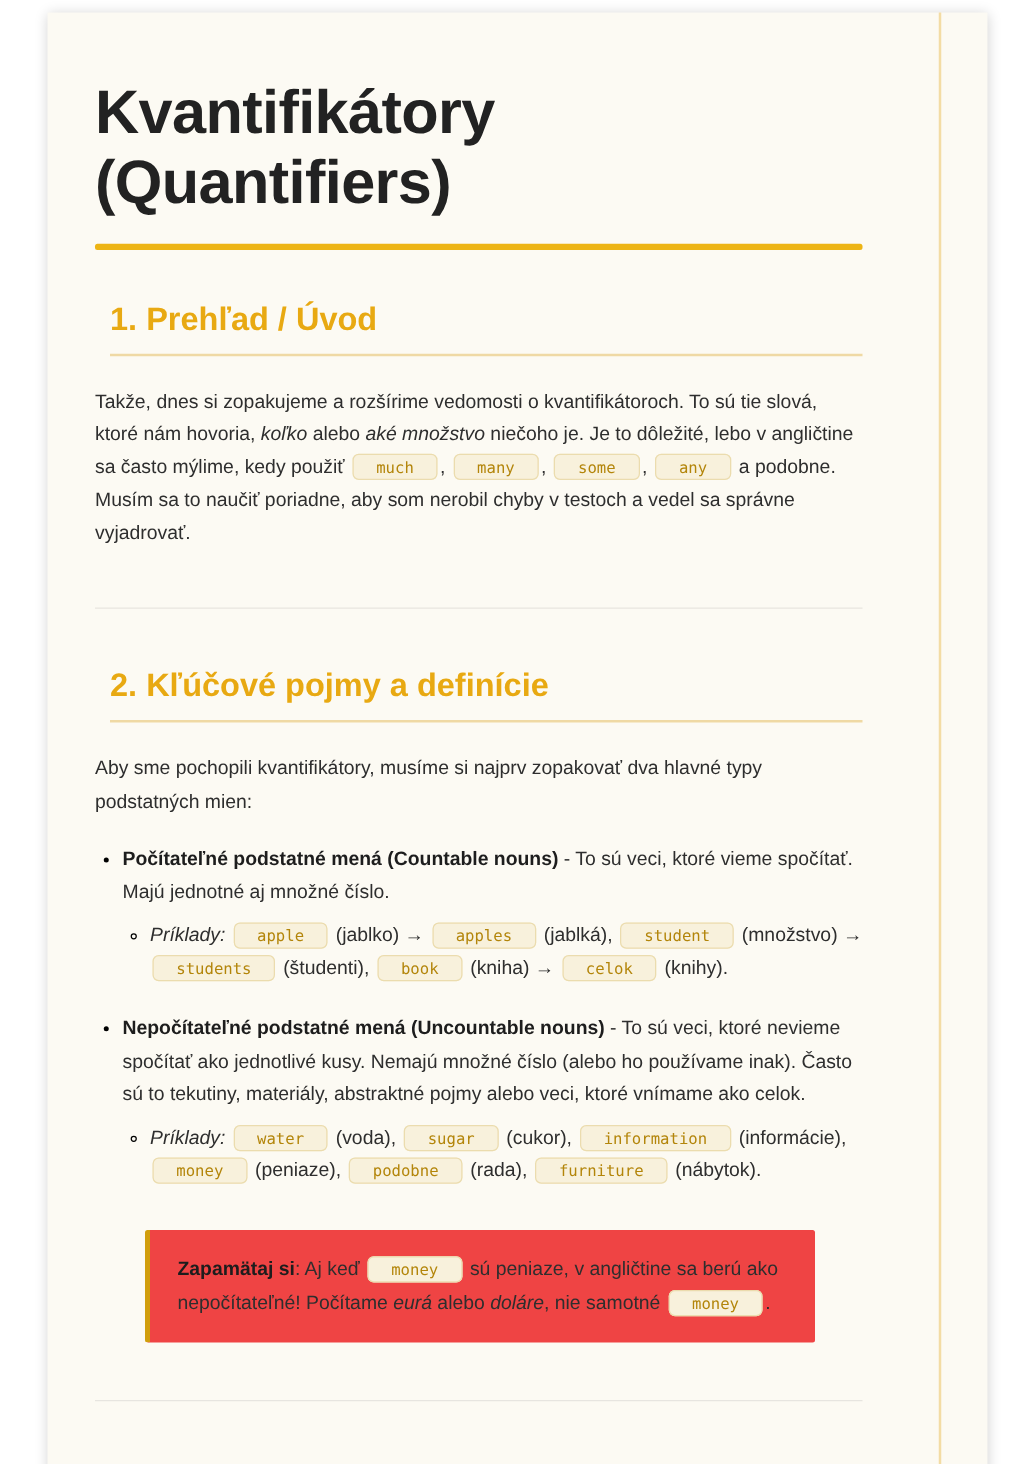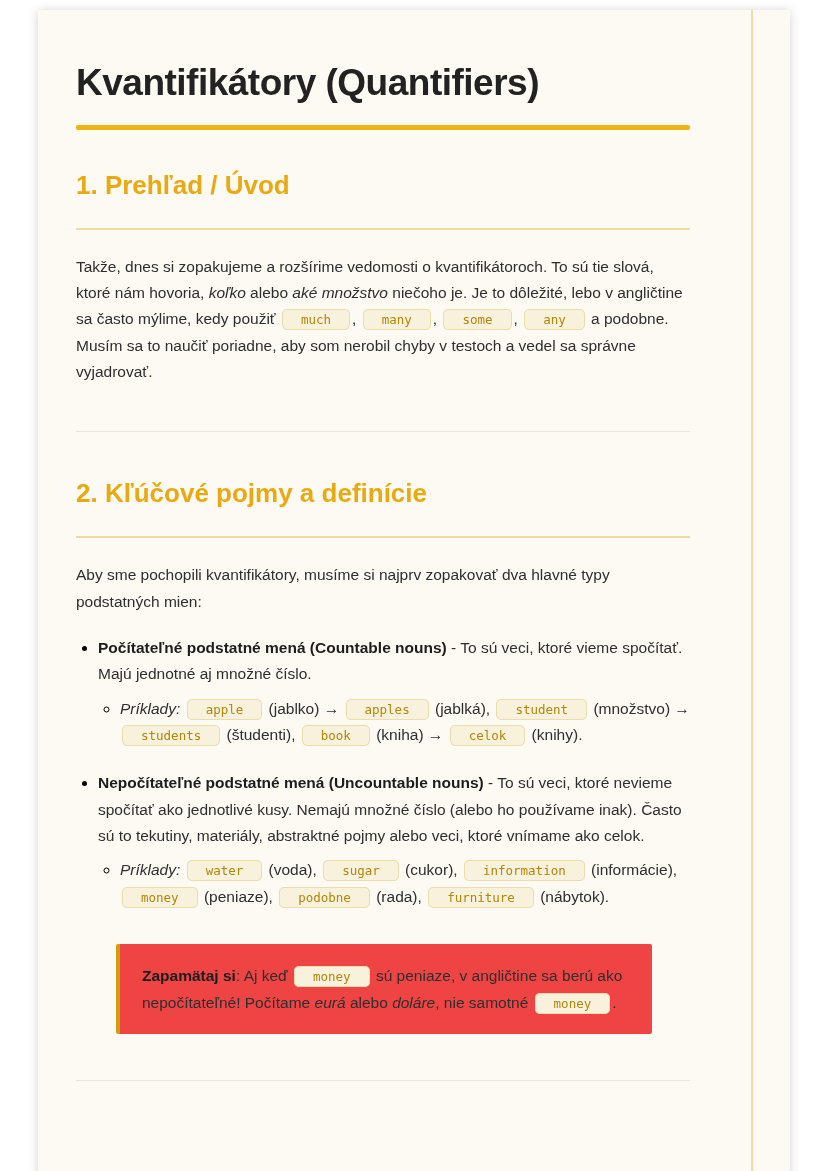--- a/index.html
+++ b/index.html
@@ -21,35 +21,35 @@
   .margin-line {
     position: absolute;
     top: 0; bottom: 0;
     right: 37px;
     width: 2px;
     background: #f3dca4;
   }
   .content { position: relative; }
   h1 {
     margin: 0;
-    font-size: 37px;
+    font-size: 49px;
     line-height: 1.15;
     font-weight: 700;
     letter-spacing: -0.5px;
     color: #222222;
   }
   .title-rule {
     height: 5px;
     background: #edb414;
     border-radius: 2px;
     margin: 20px 0 6px 0;
   }
   h2 {
-    margin: 40px 0 24px 0;
-    padding-bottom: 27px;
+    margin: 40px 0 24px 12px;
+    padding-bottom: 12px;
     font-size: 26px;
     font-weight: 700;
     color: #e8a912;
     border-bottom: 2px solid #efd9a4;
   }
   p {
     margin: 0 0 16px 0;
     font-size: 15.5px;
     line-height: 1.7;
     color: #2e2e2e;

